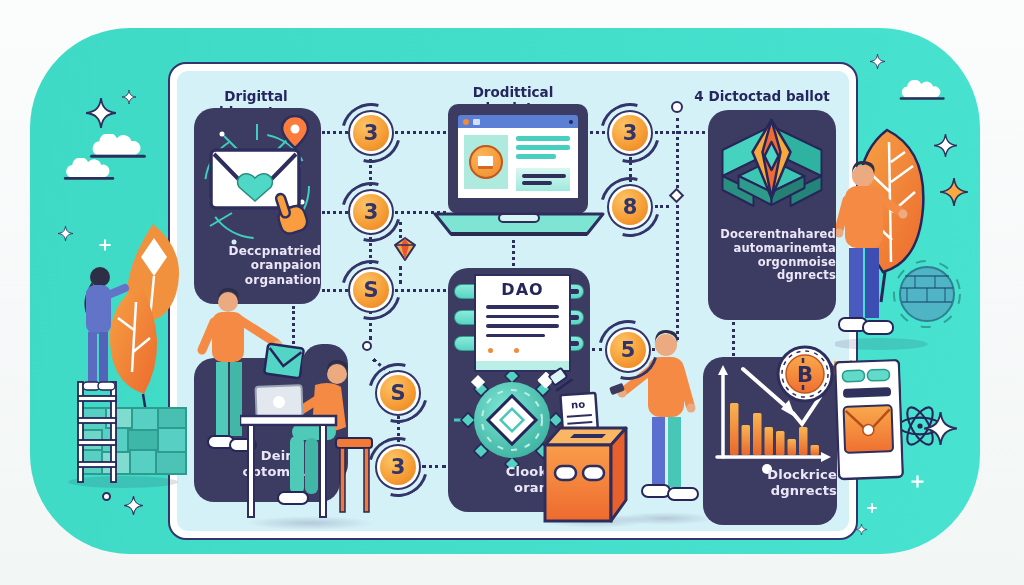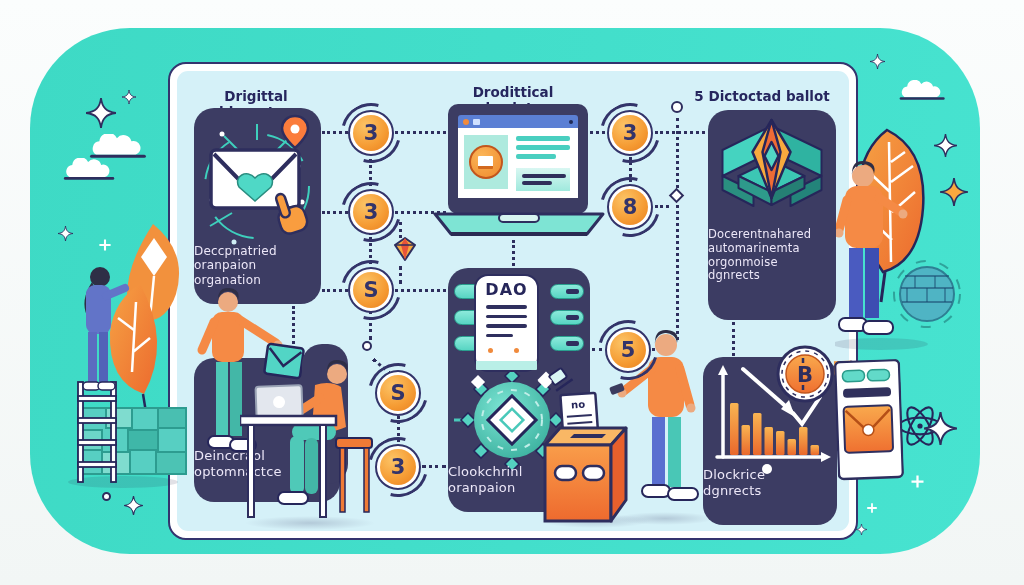--- a/index.html
+++ b/index.html
@@ -10,22 +10,22 @@
   .teal-bg{position:absolute;left:30px;top:28px;width:950px;height:526px;border-radius:100px;
     background:linear-gradient(100deg,var(--teal-bg,#3EDAC5),#47e3d0);z-index:0}
   .title{position:absolute;left:170px;top:34px;width:688px;height:26px;text-align:center;
     color:var(--title-navy,#2A2A70);font-weight:bold;font-size:20px;letter-spacing:.3px;z-index:3}
   .frame{position:absolute;left:168px;top:62px;width:690px;height:478px;background:#fff;
     border:2px solid #34346e;border-radius:18px;box-sizing:border-box;z-index:2}
   .frame-inner{position:absolute;inset:7px;background:var(--panel-bg,#D5F1F8);border-radius:11px}
   .colhead{position:absolute;width:140px;color:#26265e;font-weight:bold;font-size:13.5px;
     text-align:center;z-index:4}
   .npanel{position:absolute;background:var(--panel-navy,#3C3C63);border-radius:20px;z-index:4}
-  .cap{position:absolute;left:0;right:0;text-align:left;color:var(--text-light,#ECE7F8);
-    font-weight:normal;line-height:1.2;letter-spacing:.2px}
+  .cap{position:absolute;left:0;right:0;text-align:right;color:var(--text-light,#ECE7F8);
+    font-weight:bold;line-height:1.2;letter-spacing:.2px}
   .dh{position:absolute;height:0;border-top:3px dotted var(--navy,#2E2E5E);z-index:3}
   .dv{position:absolute;width:0;border-left:3px dotted var(--navy,#2E2E5E);z-index:3}
   .node{position:absolute;background:#fff;border:2.5px solid var(--navy,#2E2E5E);
     border-radius:50%;box-sizing:border-box;z-index:4}
   .diam{position:absolute;width:11px;height:11px;background:#fff;border:2.5px solid var(--navy,#2E2E5E);
     transform:rotate(45deg);box-sizing:border-box;z-index:4}
   .odot{position:absolute;border:2.5px solid var(--navy,#2E2E5E);border-radius:50%;
     background:#fff;box-sizing:border-box;z-index:2}
   .coin{position:absolute;width:46px;height:46px;background:#fff;border:2.5px solid #33346a;
     border-radius:50%;box-sizing:border-box;z-index:6}
@@ -39,22 +39,22 @@
     color:#33346a;font-weight:bold;font-size:21px}
   .spark{position:absolute;z-index:2}
   .sp-w{fill:#fff;stroke:#2e2e5e;stroke-width:2.4}
   .sp-o{fill:#f9a93f;stroke:#2e2e5e;stroke-width:2.4}
   .sp-plain{fill:#fff}
   .shadow{position:absolute;background:radial-gradient(closest-side,rgba(44,44,90,.20),rgba(44,44,90,0));
     border-radius:50%;z-index:3}
   .pill{position:absolute;width:34px;height:15px;border-radius:8px;
     background:linear-gradient(#8ceadb,#58d5c3);border:1.5px solid #2aa08f;box-sizing:border-box}
   .pill i{display:block;width:13px;height:5px;background:#2f2f5e;border-radius:2px;margin:4px 4px 0 auto}
-  .dao-doc{position:absolute;left:26px;top:6px;width:65px;height:98px;background:#fff;
-    border:2.5px solid #2e2e5e;border-radius:14px;box-sizing:border-box;z-index:2}
+  .dao-doc{position:absolute;left:26px;top:6px;width:97px;height:98px;background:#fff;
+    border:2.5px solid #2e2e5e;border-radius:0;box-sizing:border-box;z-index:2}
   .dao-title{text-align:center;color:#26265a;font-weight:bold;font-size:16px;margin-top:4px;letter-spacing:1px}
   .dline{height:3.5px;background:#2f2f5e;border-radius:2px;margin:6px 10px 0 10px}
   .ddot{position:absolute;width:5px;height:5px;border-radius:50%;background:#f08a3c}
   .dstrip{position:absolute;left:0;right:0;bottom:0;height:9px;background:#b9efe7;border-radius:0 0 1px 1px}
   .lp-screen{position:absolute;left:448px;top:104px;width:140px;height:110px;
     background:var(--panel-navy,#3C3C63);border-radius:10px;z-index:4}
   .lp-bar{position:absolute;left:10px;top:11px;width:120px;height:13px;background:#5b7fd4;border-radius:3px 3px 0 0}
   .lp-dot{position:absolute;left:5px;top:4px;width:6px;height:6px;border-radius:50%;background:#f08a3c}
   .lp-sq{position:absolute;left:15px;top:4px;width:7px;height:6px;background:#cfe0ff;border-radius:1px}
   .lp-dot2{position:absolute;right:5px;top:5px;width:4px;height:4px;border-radius:50%;background:#1f2a55}
@@ -231,21 +231,21 @@
       <rect x="28" y="199" width="30" height="13" rx="6" fill="#fff" stroke="#26265a" stroke-width="2"></rect>
     </g>
   </svg>
 
   <div class="frame">
     <div class="frame-inner"></div>
   </div>
 
   <div class="colhead" style="left:186px;top:88px">Drigittal bloccaton</div>
   <div class="colhead" style="left:443px;top:84px">Drodittical baclots</div>
-  <div class="colhead" style="left:692px;top:88px">5 Dictoctad ballot</div>
+  <div class="colhead" style="left:692px;top:88px">4 Dictoctad ballot</div>
 
   <div class="dh" style="left:322px;top:131px;width:26px"></div>
   <div class="dh" style="left:390px;top:131px;width:56px"></div>
   <div class="dh" style="left:322px;top:211px;width:26px"></div>
   <div class="dh" style="left:390px;top:211px;width:56px"></div>
   <div class="dh" style="left:322px;top:289px;width:26px"></div>
   <div class="dh" style="left:390px;top:289px;width:56px"></div>
   <div class="dv" style="left:369px;top:152px;height:34px"></div>
   <div class="dv" style="left:369px;top:232px;height:32px"></div>
   <div class="dv" style="left:369px;top:310px;height:30px"></div>

